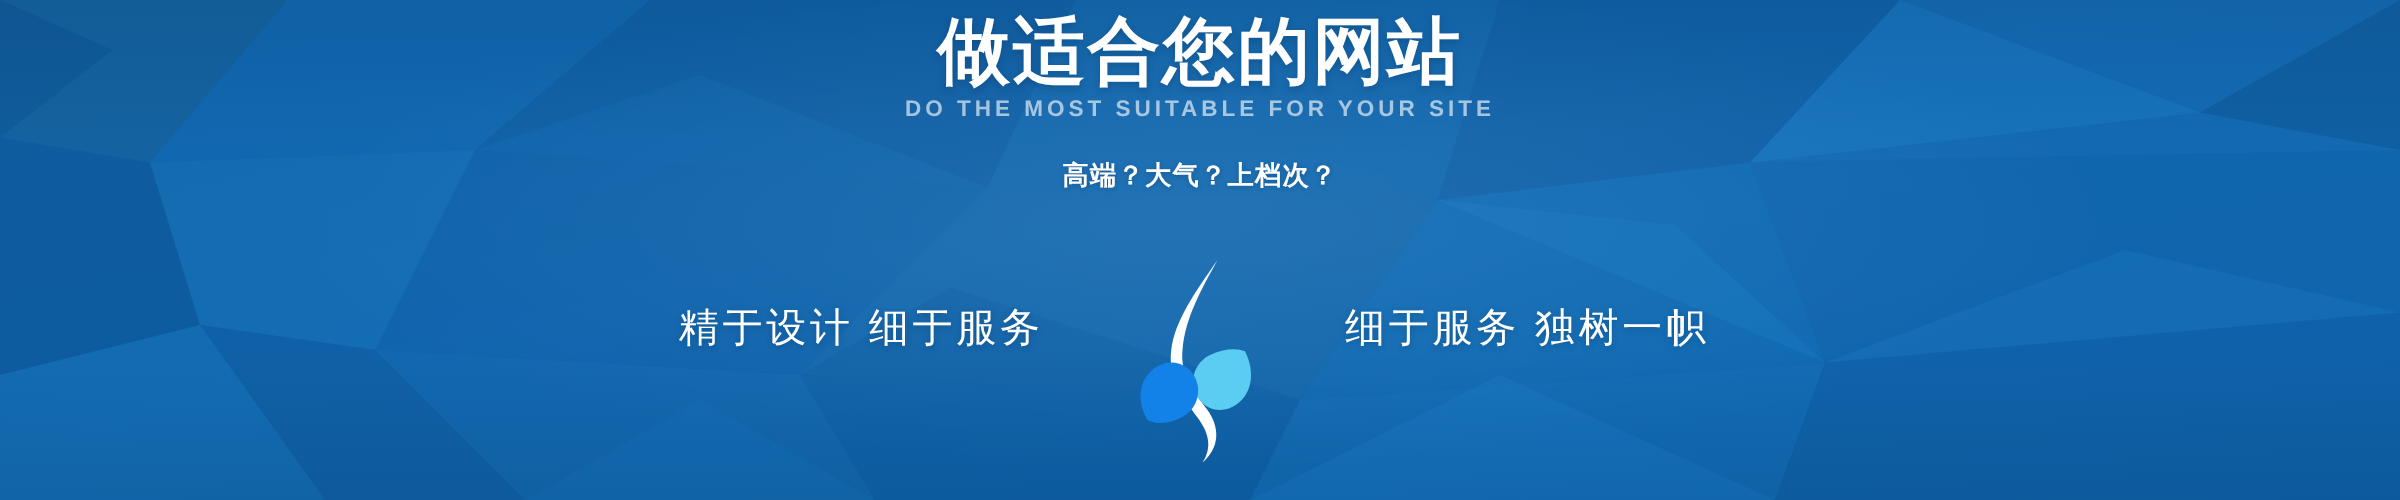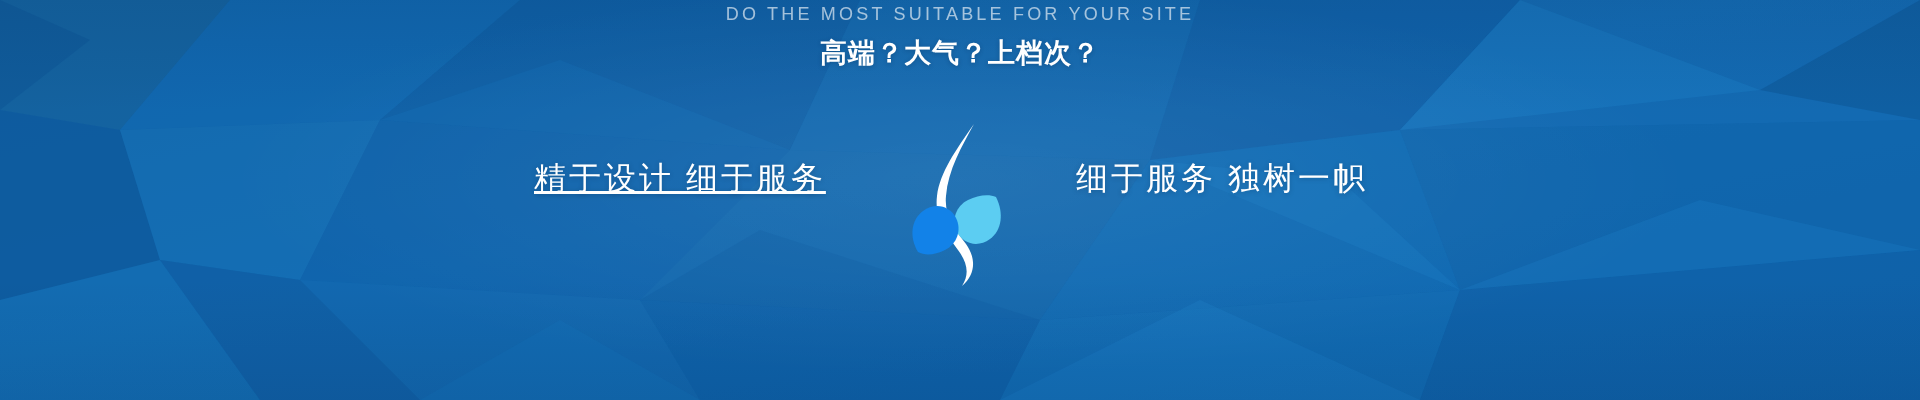--- a/index.html
+++ b/index.html
@@ -47,32 +47,32 @@
     color: #ffffff;
     letter-spacing: 2px;
     text-shadow: 0 2px 6px rgba(0,35,70,0.25);
     white-space: nowrap;
   }
 
   .subhead-en {
     margin-top: 4px;
     font-size: 18px;
     line-height: 1.2;
-    font-weight: 400;
+    font-weight: 700;
     color: rgba(255,255,255,0.62);
     letter-spacing: 3.2px;
     white-space: nowrap;
   }
 
   .question-block {
-    margin-top: 8px;
+    margin-top: 28px;
     text-align: center;
     color: #ffffff;
     font-weight: 700;
-    font-size: 27px;
+    font-size: 21px;
     line-height: 1.42;
     letter-spacing: 1px;
     text-shadow: 0 1px 4px rgba(0,35,70,0.3);
   }
   .question-block > div { white-space: nowrap; }
 
   .tagline-row {
     margin-top: 22px;
     display: flex;
     align-items: center;
@@ -80,21 +80,21 @@
     gap: 56px;
   }
   .tagline {
     font-size: 32px;
     font-weight: 400;
     color: #ffffff;
     letter-spacing: 3px;
     white-space: nowrap;
     text-shadow: 0 1px 5px rgba(0,35,70,0.28);
   }
-  .tagline-left  { width: 310px; text-align: left; text-decoration: underline; }
+  .tagline-left  { width: 310px; text-align: center; }
   .tagline-right { width: 310px; text-align: left; }
 
   .logo-mark {
     width: 120px;
     height: 170px;
     flex: 0 0 auto;
     position: relative;
     top: 26px;
   }
   .logo-mark svg { display: block; width: 100%; height: 100%; overflow: visible; }
@@ -144,20 +144,21 @@
       <polygon points="0,0 0,110 90,40" fill="#0d5697" opacity="0.60"></polygon>
       <polygon points="640,300 760,230 1040,320" fill="#0e5da3" opacity="0.45"></polygon>
       <polygon points="380,120 560,60 790,150" fill="#1472b9" opacity="0.30"></polygon>
     </g>
   </svg>
 
   <div class="banner-vignette"></div>
 
   <div class="banner-content">
 
+    <div class="headline">做适合您的网站</div>
 
     <div class="subhead-en">DO THE MOST SUITABLE FOR YOUR SITE</div>
 
     <div class="question-block">
       <div>高端？大气？上档次？</div>
     </div>
 
     <div class="tagline-row">
 
       <div class="tagline tagline-left">精于设计  细于服务</div>

